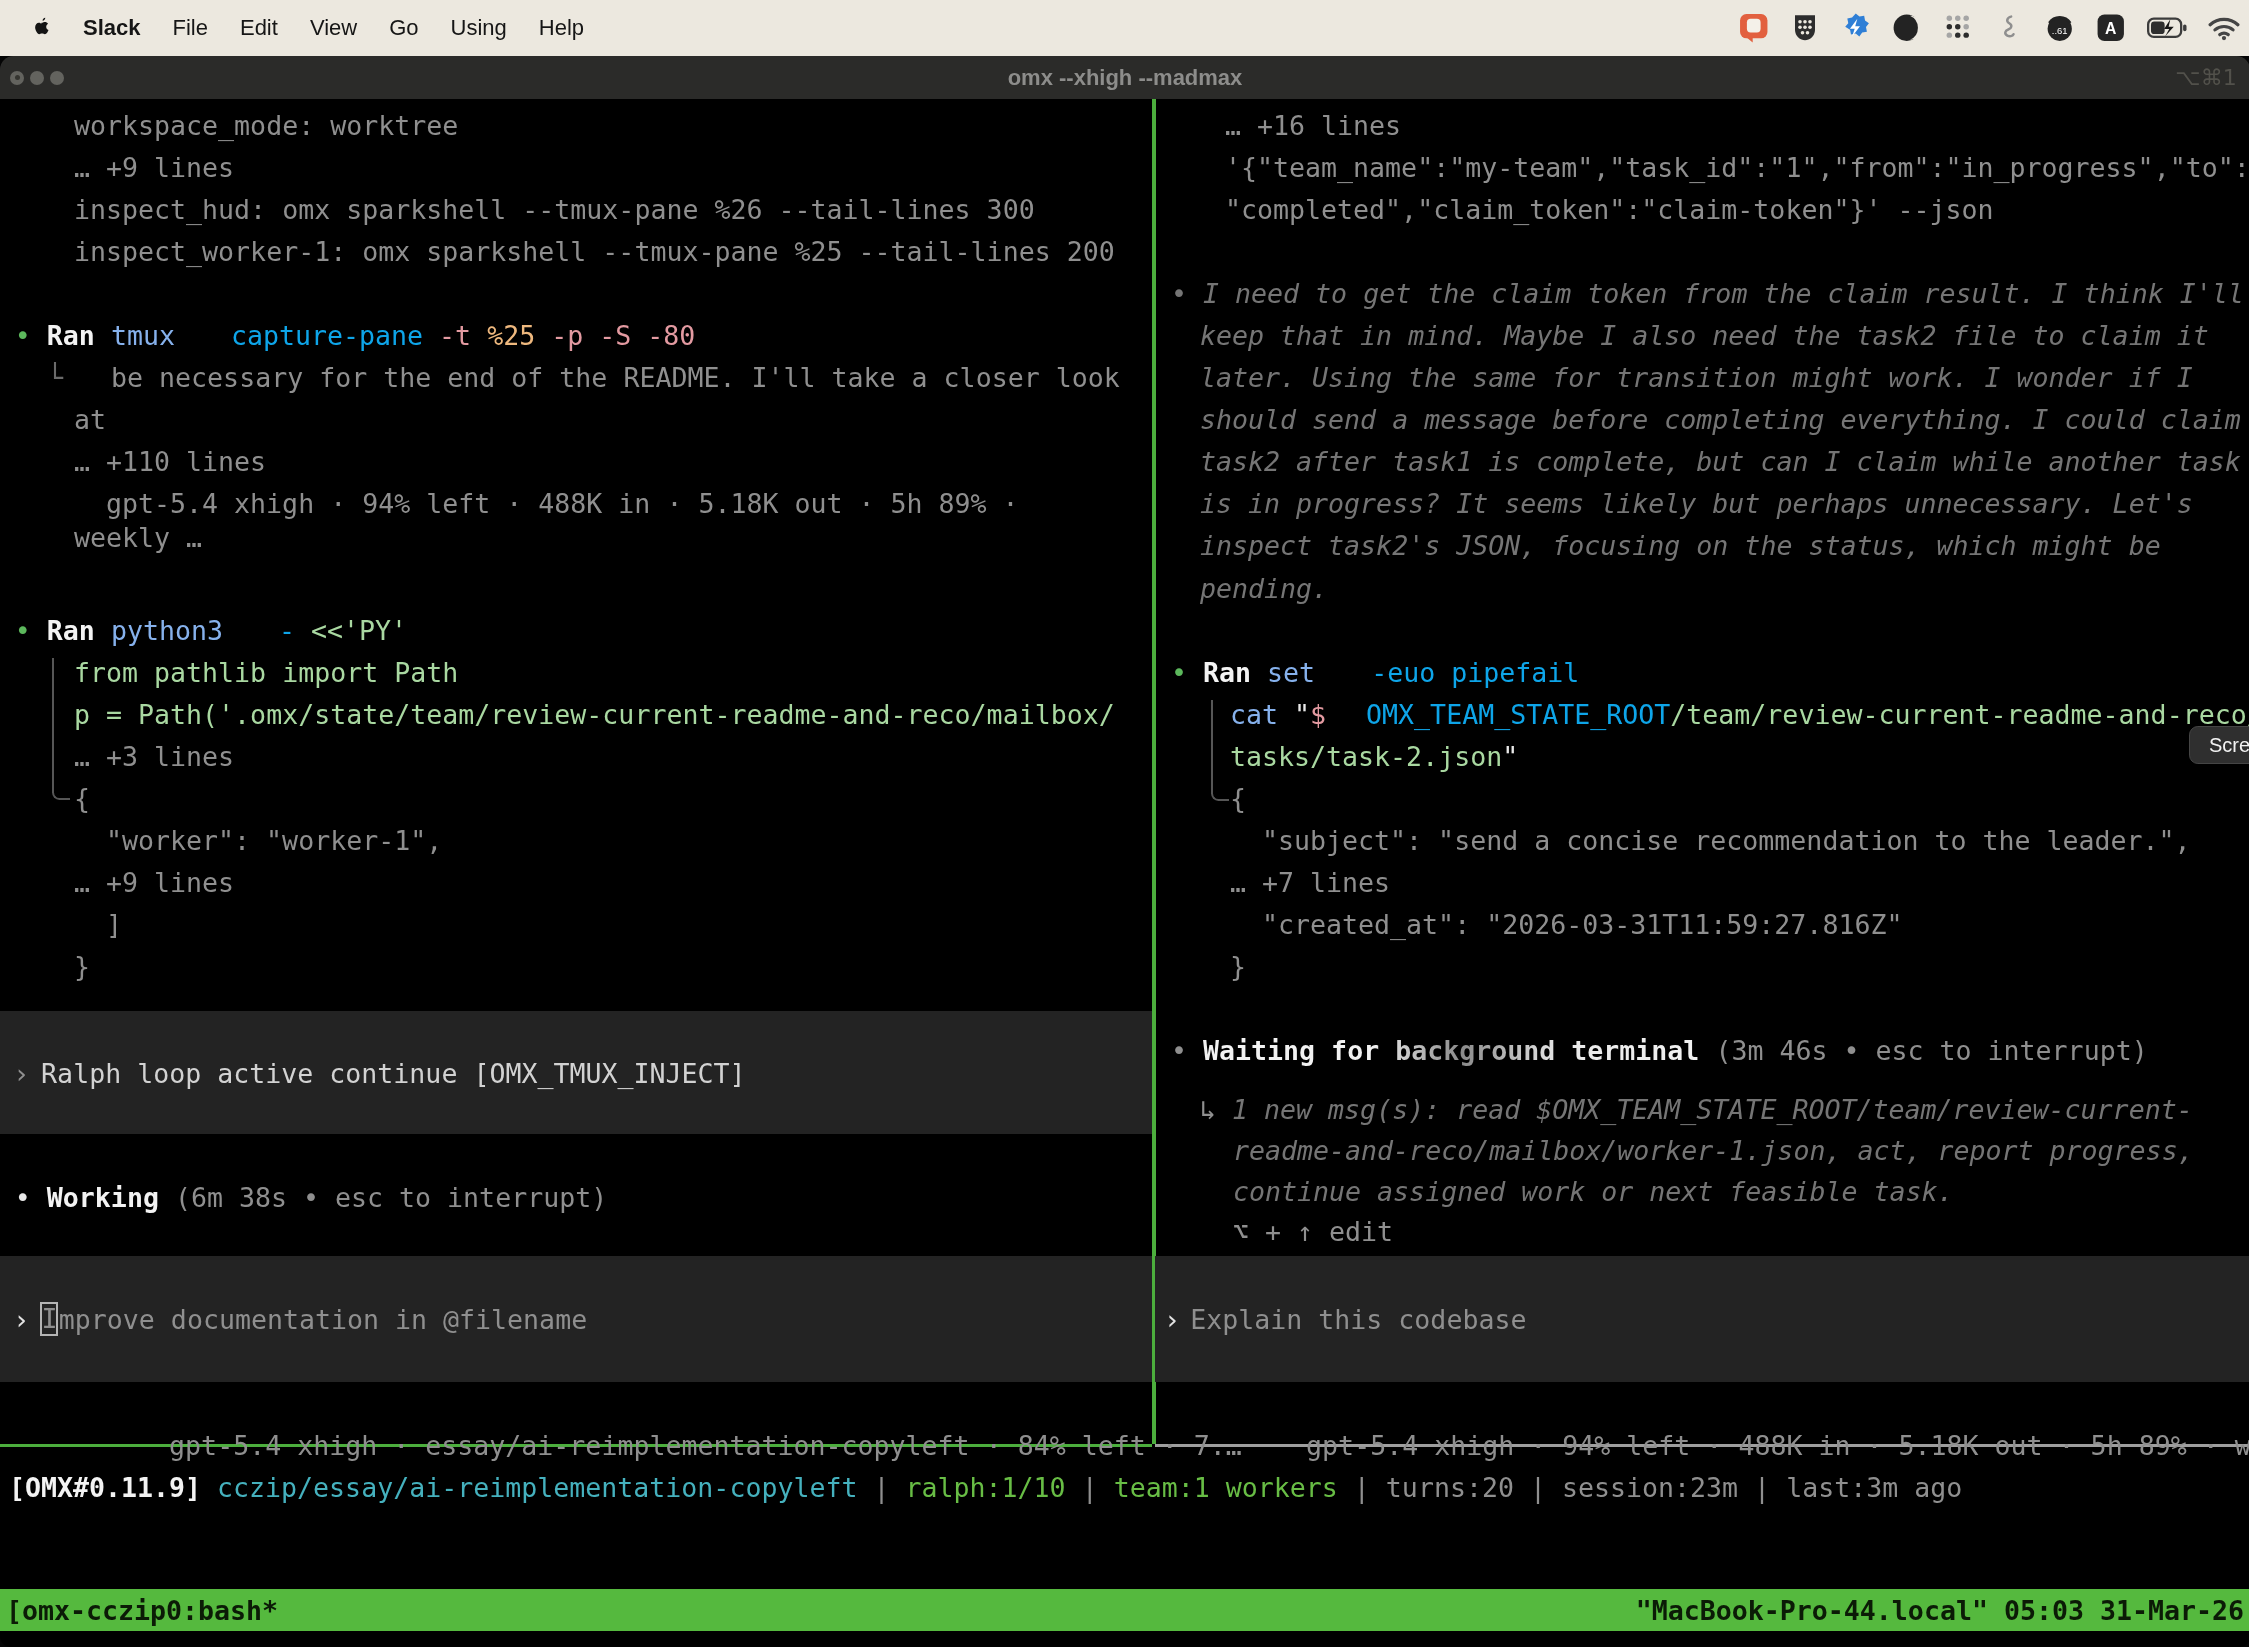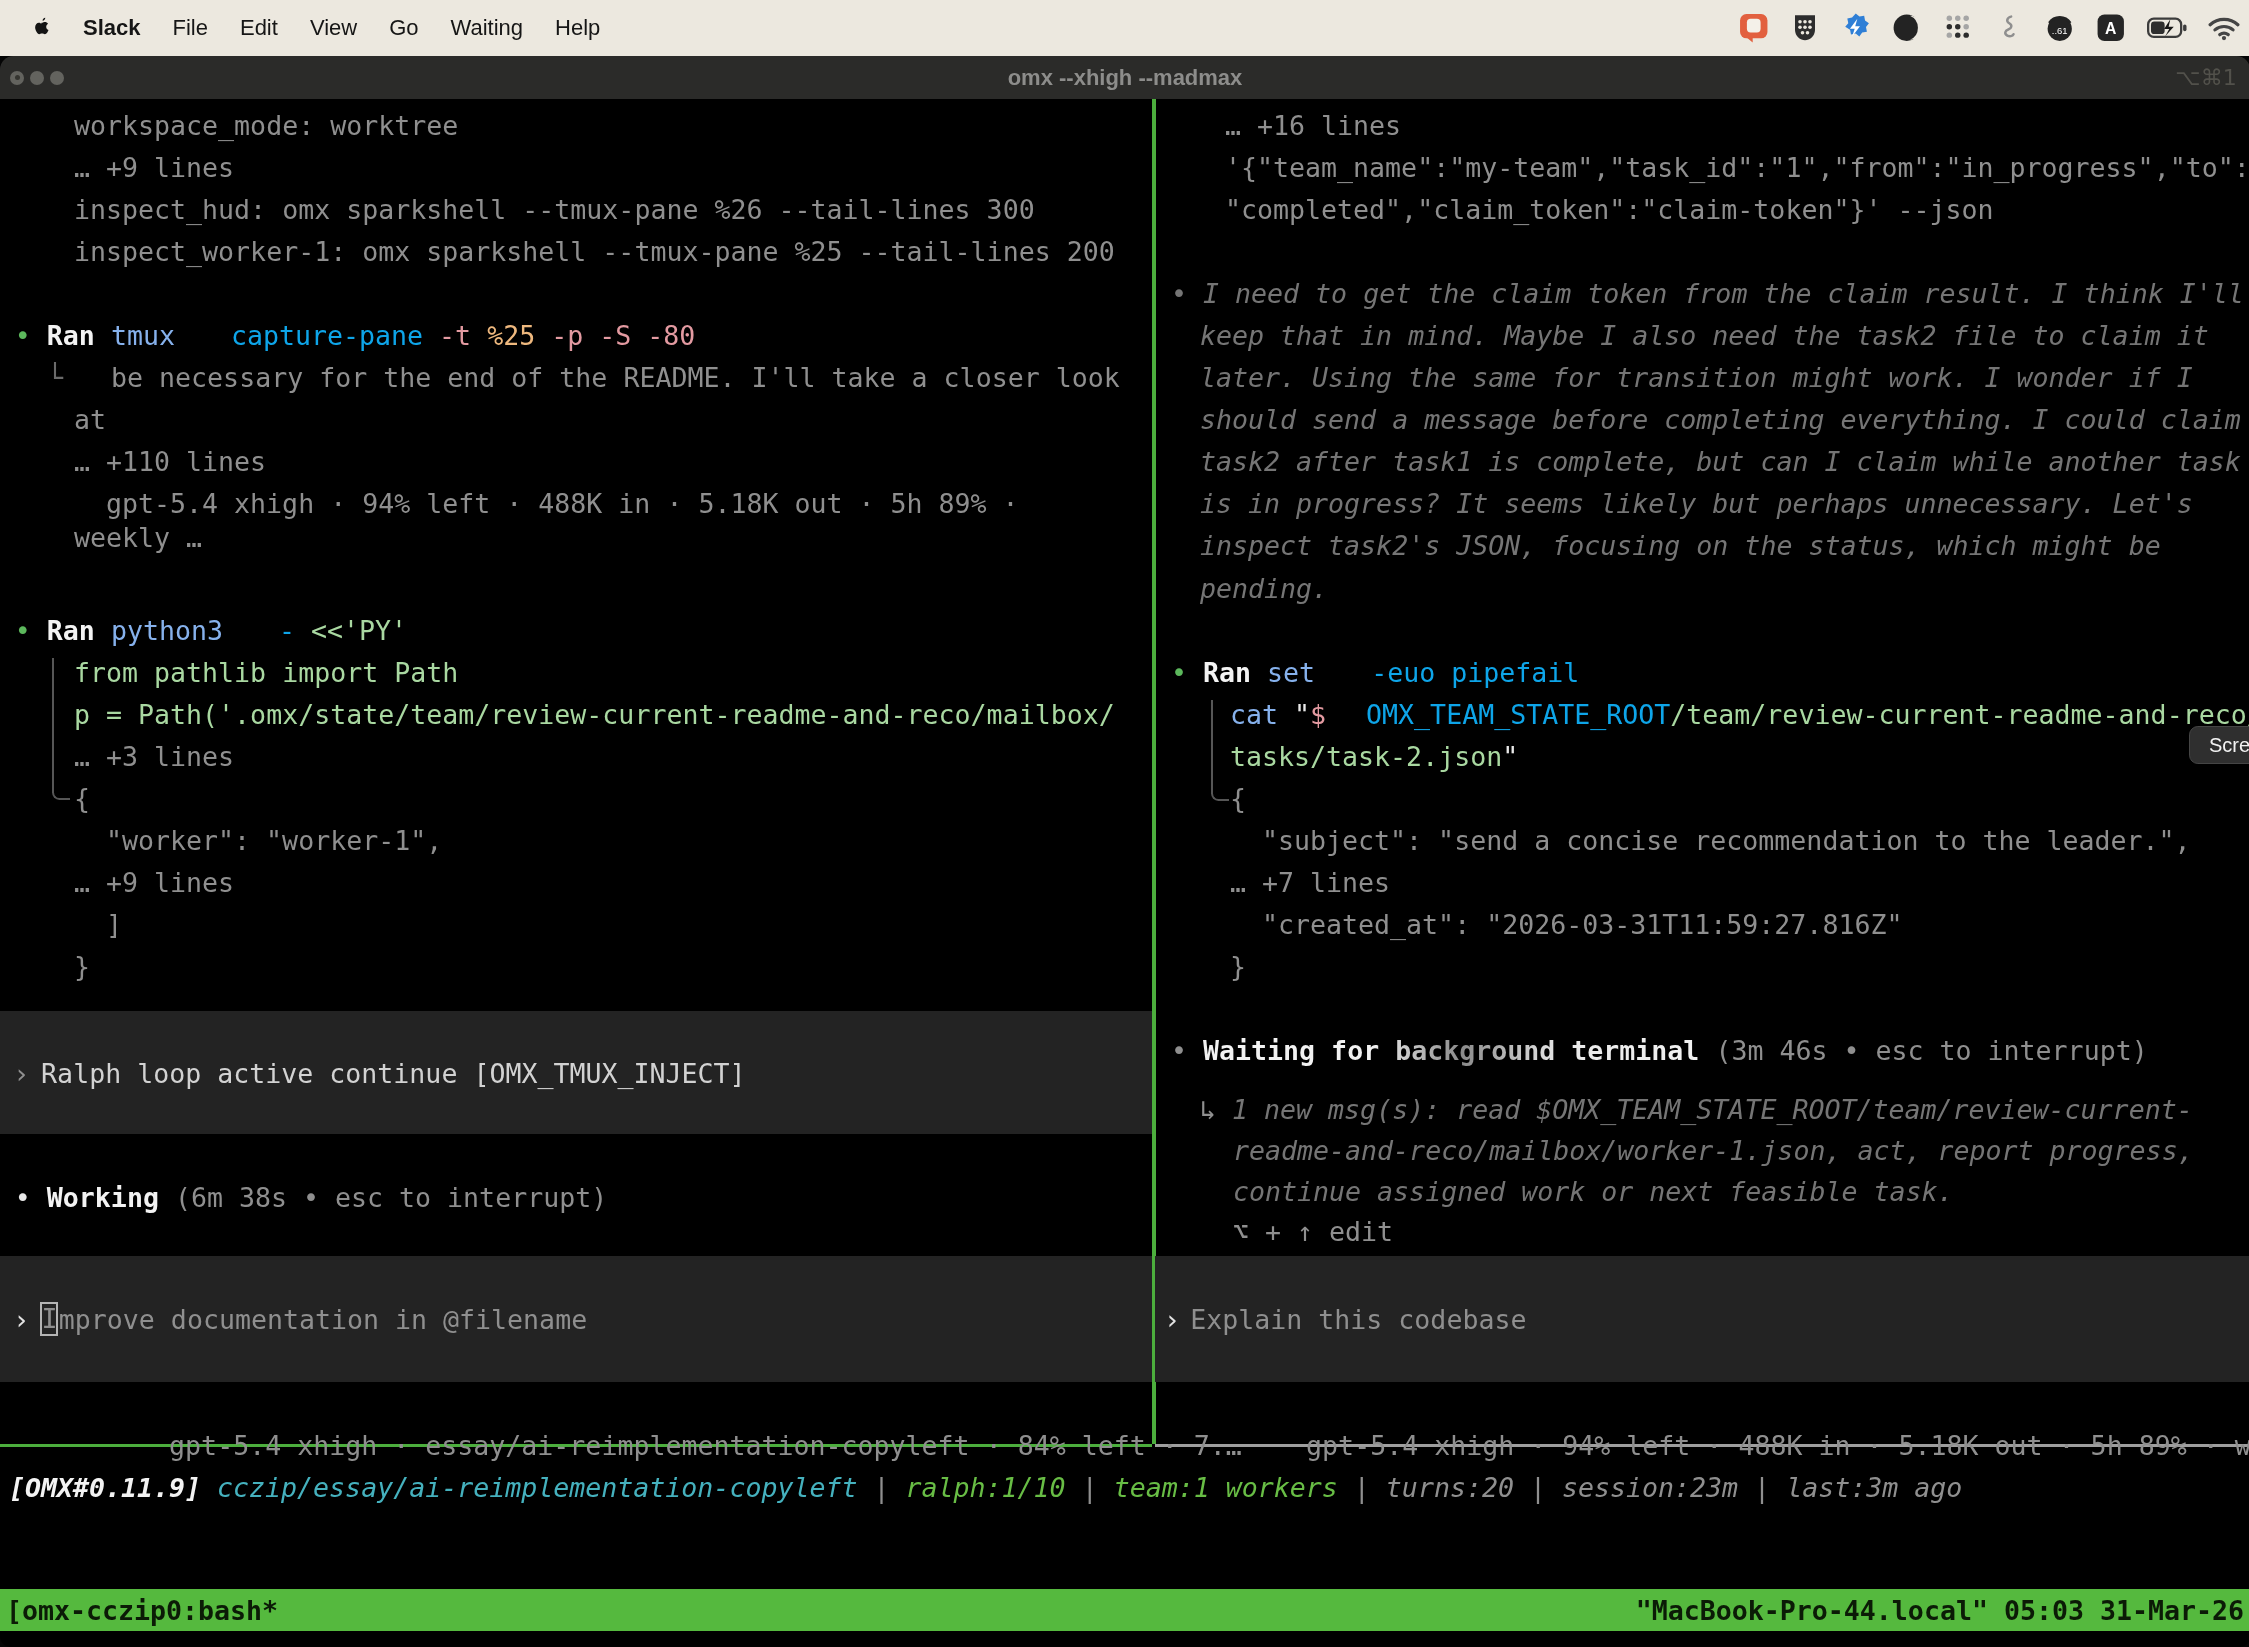--- a/index.html
+++ b/index.html
@@ -83,21 +83,21 @@
     <span class="apple">
       <svg width="19" height="22" viewBox="0 0 24 28">
           <path d="M16.8 0.8c0.2 1.9-1.6 4-3.4 3.9-0.3-1.9 1.7-4 3.4-3.9zM12 7.3c1.5 0 2.5-1 4.3-1 1.6 0 3.1 0.8 4 2.2-3.4 2-2.8 6.8 0.6 8.1-0.7 2.1-2.4 5.4-4.6 5.4-1.4 0-1.8-0.9-3.6-0.9-1.8 0-2.3 0.9-3.6 0.9-2.3 0-5.2-5-5.2-8.8 0-3.7 2.4-5.9 4.8-5.9 1.5 0 2.3 1 3.3 1z" fill="#141414"></path>
         </svg>
     </span>
     <span class="mi app">Slack</span>
     <span class="mi">File</span>
     <span class="mi">Edit</span>
     <span class="mi">View</span>
     <span class="mi">Go</span>
-    <span class="mi">Waiting</span>
+    <span class="mi">Using</span>
     <span class="mi">Help</span>
 
     <div class="micons">
       <span class="sic">
         <svg width="29.5" height="29.5" viewBox="0 0 28 28">
             <rect x="1" y="1" width="26" height="23" rx="6" fill="#e2603f"></rect>
             <rect x="7.5" y="5.5" width="13" height="13" rx="3.5" fill="#f4f1e9"></rect>
             <path d="M7 23l6 5v-5z" fill="#e2603f"></path>
           </svg>
       </span>
@@ -271,21 +271,21 @@
           <div class="line" style="top: 1155px; left: 1233px;"><span class="tk g">⌥ + ↑ edit</span></div>
         </div>
 
       <div class="line" style="top:1327px;left:41px;">
         <span class="tk g">gpt-5.4 xhigh · essay/ai-reimplementation-copyleft · 84% left · 7.…</span>
       </div>
       <div class="line" style="top:1327px;left:1178px;">
         <span class="tk g">gpt-5.4 xhigh · 94% left · 488K in · 5.18K out · 5h 89% · weekly …</span>
       </div>
 
-      <div class="lines" id="hud-lines" style="position:absolute;inset:0;font-style:italic;">
+      <div class="lines" id="hud-lines" style="position:absolute;inset:0;">
           <div class="line" style="top: 1411px; left: 8.9px;"><span class="tk b">[OMX#0.11.9] </span><span class="tk cy">cczip/essay/ai-reimplementation-copyleft</span><span class="tk g"> | </span><span class="tk sg">ralph:1/10</span><span class="tk g"> | </span><span class="tk sg">team:1 workers</span><span class="tk g"> | turns:20 | session:23m | last:3m ago</span></div>
         </div>
 
       <div class="scre">
         <span>Scre</span>
       </div>
 
       <div class="tmuxbar">
         <span>[omx-cczip0:bash*</span>
         <span>"MacBook-Pro-44.local" 05:03 31-Mar-26</span>

